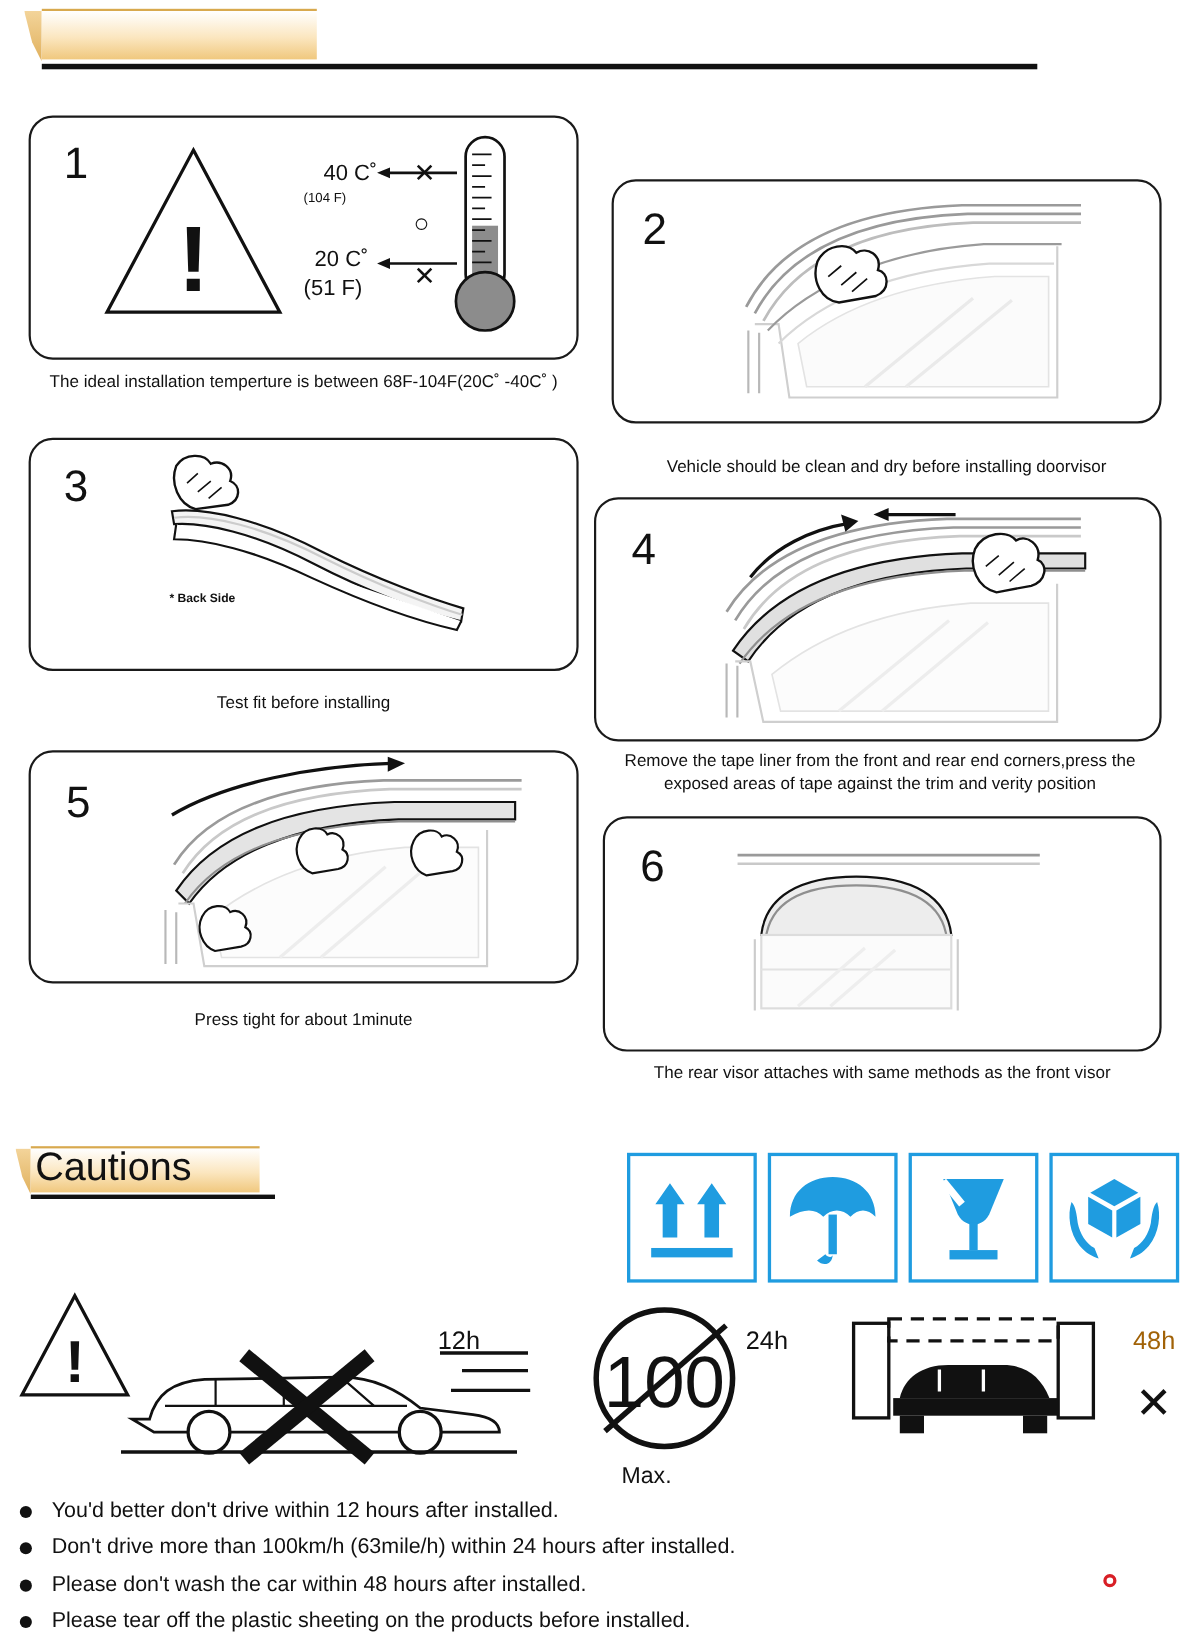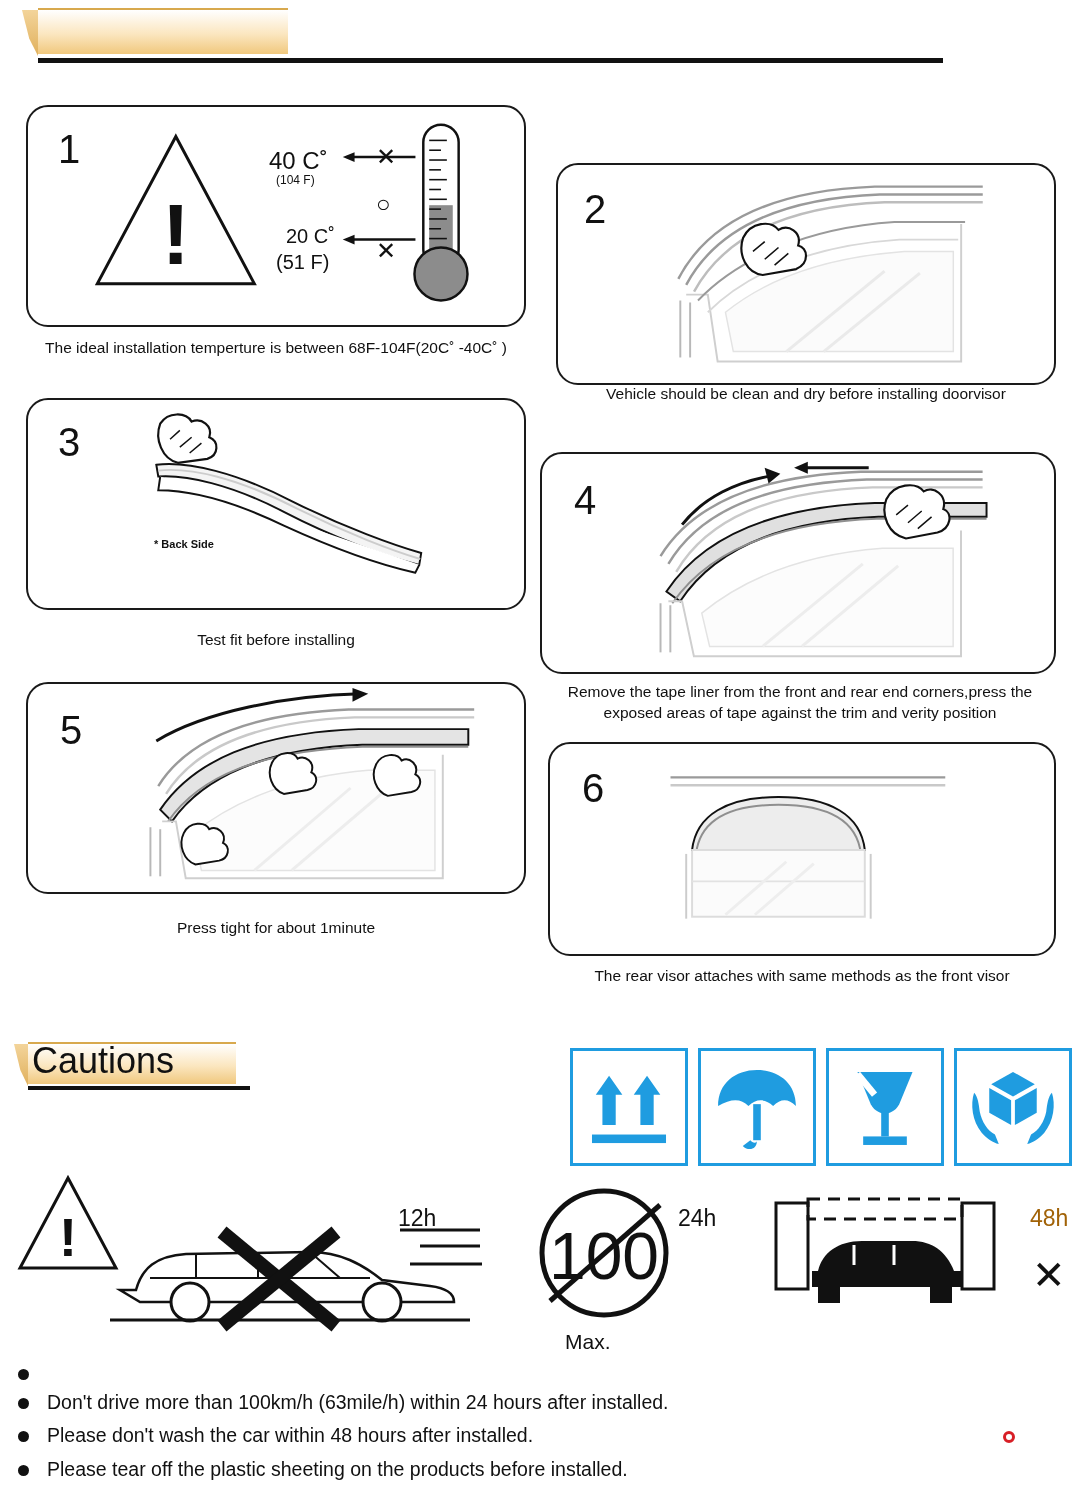--- a/index.html
+++ b/index.html
@@ -156,21 +156,21 @@
         <line x1="406" y1="114" x2="424" y2="114"></line>
           <line x1="406" y1="124" x2="418" y2="124"></line>
         <line x1="406" y1="134" x2="424" y2="134"></line>
       </g>
 
       <line x1="392" y1="51" x2="322" y2="51" stroke="#111" stroke-width="2.5"></line>
       <polygon points="318,51 330,46 330,56" fill="#111"></polygon>
       <line x1="392" y1="135" x2="322" y2="135" stroke="#111" stroke-width="2.5"></line>
       <polygon points="318,135 330,130 330,140" fill="#111"></polygon>
     </svg>
-    <div style="position:absolute; left:241px; top:40px; font-size:24px; color:#111;">40 C˚</div>
+    <div style="position:absolute; left:266px; top:40px; font-size:20px; color:#111;">40 C˚</div>
     <div style="position:absolute; left:248px; top:66px; font-size:12px; color:#111;">(104 F)</div>
     <div style="position:absolute; left:258px; top:118px; font-size:20px; color:#111;">20 C˚</div>
     <div style="position:absolute; left:248px; top:144px; font-size:20px; color:#111;">(51  F)</div>
     <div style="position:absolute; left:348px; top:36px; font-size:24px; color:#111;">✕</div>
     <div style="position:absolute; left:348px; top:83px; font-size:24px; color:#111;">○</div>
     <div style="position:absolute; left:348px; top:130px; font-size:24px; color:#111;">✕</div>
   </div>
   <div class="cap" style="left:20px; top:338px; width:512px;">The ideal installation temperture is between 68F-104F(20C˚ -40C˚ )</div>
 
   <div class="step" style="left:556px; top:163px; width:500px; height:222px;">
@@ -189,21 +189,21 @@
       <path d="M230,190 L330,108" stroke="#eaeaea" stroke-width="3"></path>
       <path d="M268,190 L366,110" stroke="#eaeaea" stroke-width="3"></path>
 
       <line x1="122" y1="138" x2="122" y2="196" stroke="#b8b8b8" stroke-width="2"></line>
       <line x1="132" y1="140" x2="132" y2="196" stroke="#b8b8b8" stroke-width="2"></line>
 
       <path d="M186,74 C194,58 214,56 222,66 C232,60 246,68 242,82 C252,84 254,100 240,106 L206,112 C190,110 180,92 186,74 Z" fill="#fff" stroke="#111" stroke-width="2.2"></path>
       <path d="M196,88 l12,-10 M208,96 l14,-12 M218,102 l14,-12" stroke="#111" stroke-width="1.6"></path>
     </svg>
   </div>
-  <div class="cap" style="left:556px; top:384px; width:500px;">Vehicle should be clean and dry before installing doorvisor</div>
+  <div class="cap" style="left:556px; top:415px; width:500px;">Vehicle should be clean and dry before installing doorvisor</div>
 
   <div class="step" style="left:26px; top:398px; width:500px; height:212px;">
     <div class="step-num" style="left:30px; top:22px;">3</div>
     <svg class="svgbox" viewBox="0 0 500 212">
 
       <path d="M128,66 C160,62 210,74 268,104 C320,130 370,148 398,156 L396,168 C362,160 308,140 258,114 C204,86 158,76 130,78 Z" fill="#f4f4f4" stroke="#111" stroke-width="2"></path>
       <path d="M130,72 C162,68 212,80 270,110 C322,136 370,154 397,162" fill="none" stroke="#cccccc" stroke-width="2"></path>
       <path d="M132,78 L130,92 C160,92 204,102 258,128 C306,150 356,168 392,176 L396,168" fill="#ffffff" stroke="#111" stroke-width="2"></path>
 
       <path d="M132,24 C140,12 158,12 164,22 C174,18 186,26 182,38 C192,42 192,56 180,60 L150,64 C134,60 126,40 132,24 Z" fill="#fff" stroke="#111" stroke-width="2.2"></path>
@@ -377,20 +377,21 @@
     <rect x="56" y="102" width="22" height="16" fill="#111"></rect>
     <rect x="168" y="102" width="22" height="16" fill="#111"></rect>
     <path d="M92,60 L92,80 M132,60 L132,80" stroke="#fff" stroke-width="3"></path>
   </svg>
   <div style="position:absolute; left:1030px; top:1205px; font-size:23px; color:#a16207;">48h</div>
   <div style="position:absolute; left:1032px; top:1252px; font-size:40px; color:#111; font-weight:400;">✕</div>
 
   <div class="bullets">
     <div class="bullet-row">
       <div class="bullet-dot"></div>
+      <div class="bullet-text">You'd better don't drive within 12 hours after installed.</div>
     </div>
     <div class="bullet-row">
       <div class="bullet-dot"></div>
       <div class="bullet-text">Don't drive more than 100km/h (63mile/h) within 24 hours after installed.</div>
     </div>
     <div class="bullet-row">
       <div class="bullet-dot"></div>
       <div class="bullet-text">Please don't wash the car within 48 hours after installed.</div>
     </div>
     <div class="bullet-row">

